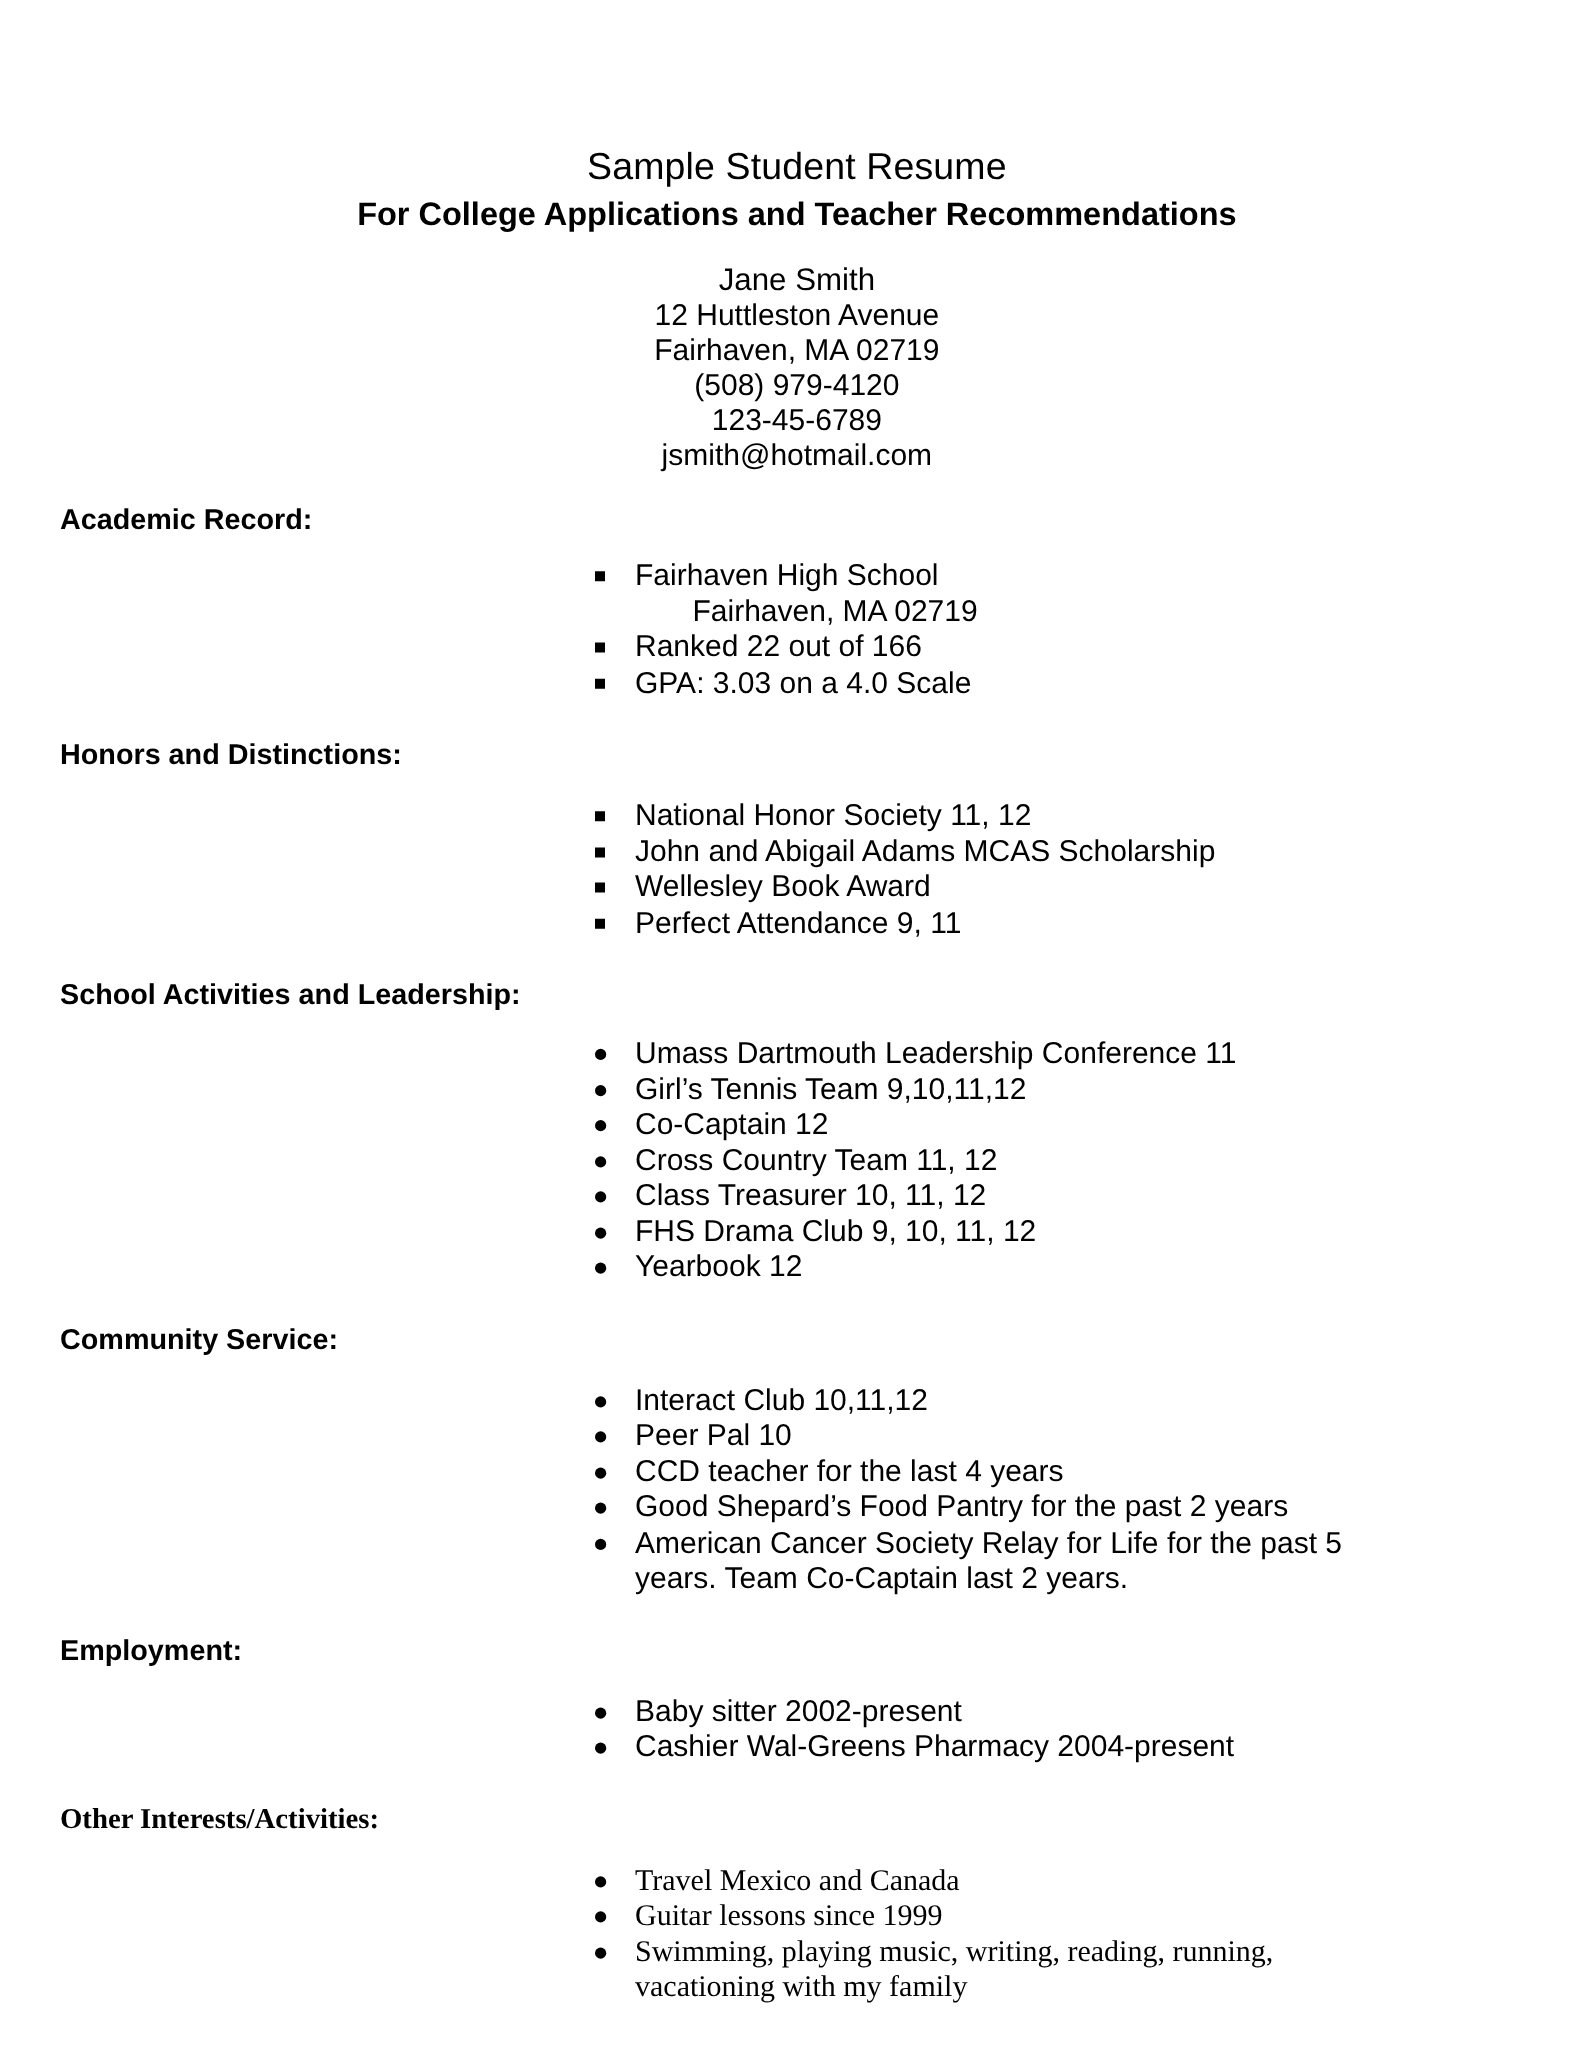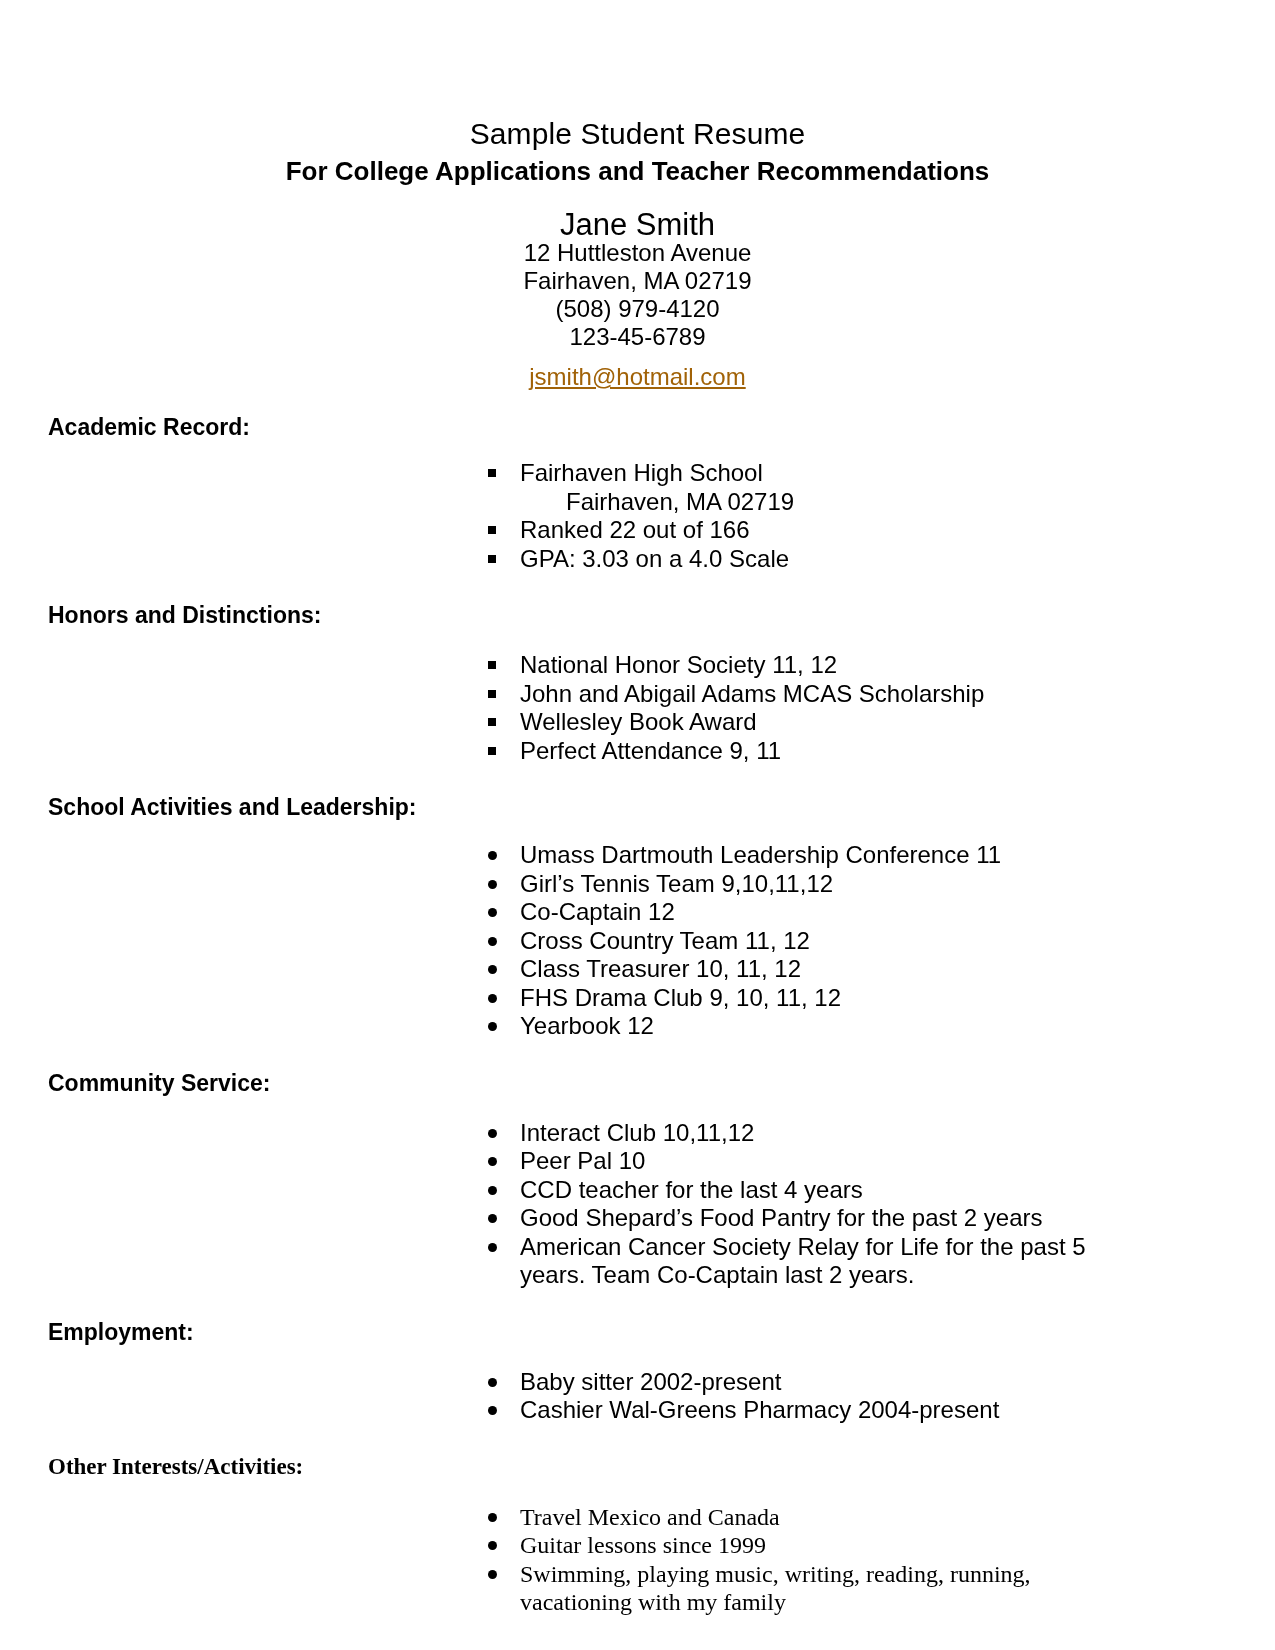--- a/index.html
+++ b/index.html
@@ -46,46 +46,45 @@
   .contact-block {
     padding-top: 22px;
     text-align: center;
   }
   .contact-line {
     font-size: 24px;
     line-height: 28px;
     margin: 0;
   }
   .contact-name {
-    font-size: 31px;
+    font-size: 25px;
     line-height: 29px;
     margin: 0;
   }
   .contact-email {
     font-size: 24px;
     line-height: 28px;
-    margin: 12px;
-    text-decoration: underline;
-    color: #a16207;
+    margin: 0;
+    color: #000000;
   }
 
   
   .section {
     position: relative;
   }
   .section-heading {
     font-size: 23px;
     line-height: 28px;
     font-weight: bold;
     margin: 0;
     padding-left: 48px;
   }
   .bullet-list {
     list-style: none;
-    margin: 12px;
+    margin: 0;
     padding: 0;
     padding-left: 470px;
   }
   .bullet-list li {
     position: relative;
     font-size: 24px;
     line-height: 28.5px;
     padding-left: 38px;
     margin: 0;
   }

